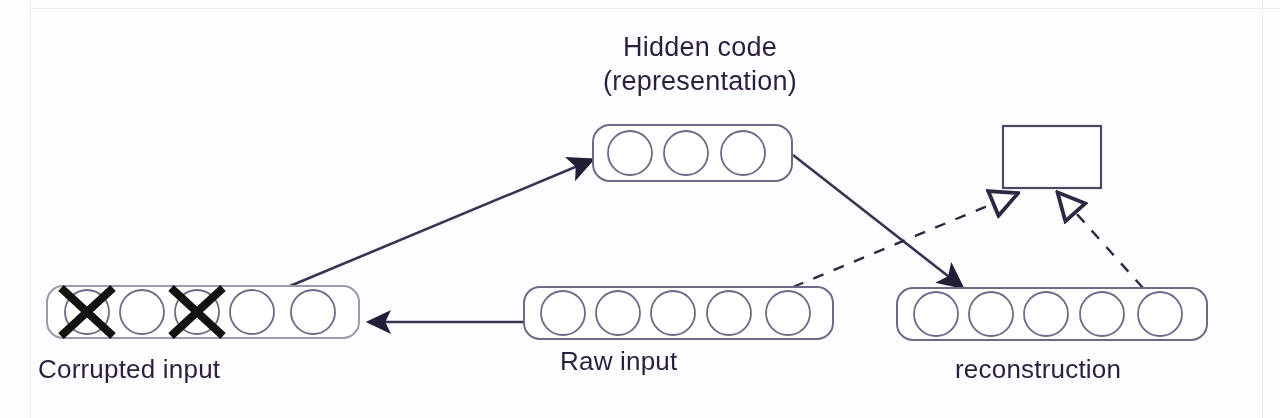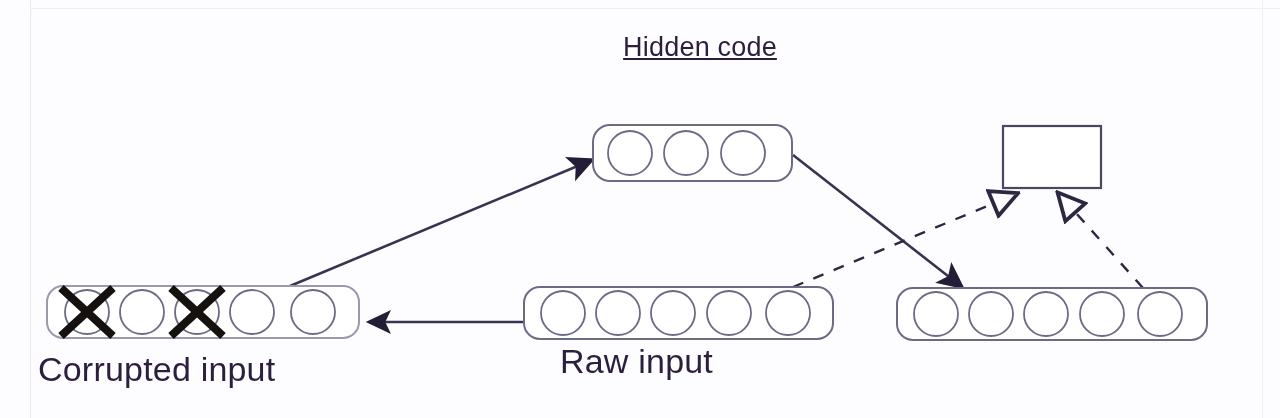--- a/index.html
+++ b/index.html
@@ -43,24 +43,23 @@
     position: absolute;
     color: #2c1f3d;
     font-weight: 400;
     letter-spacing: 0.2px;
     white-space: nowrap;
   }
   .label-title {
     font-size: 27px;
     line-height: 34px;
     text-align: center;
-    text-decoration: underline;
   }
   .label-caption {
-    font-size: 34px;
+    font-size: 26px;
     line-height: 30px;
     text-align: center;
   }
 
   #lbl-hidden-code {
     left: 560px;
     top: 30px;
     width: 280px;
   }
   #lbl-kl {
@@ -160,21 +159,23 @@
       <circle cx="1160" cy="314" r="22" fill="#ffffff" stroke="#6d6a86" stroke-width="1.8"></circle>
     </g>
 
     <g>
       <rect x="1003" y="126" width="98" height="62" fill="#ffffff" stroke="#4c4660" stroke-width="2.2"></rect>
     </g>
   </svg>
 
   <div class="label label-title" id="lbl-hidden-code">
     <div>Hidden code</div>
+    <div>(representation)</div>
   </div>
 
 
   <div class="label label-caption" id="lbl-corrupted">Corrupted input</div>
 
   <div class="label label-caption" id="lbl-raw">Raw input</div>
 
+  <div class="label label-caption" id="lbl-reconstruction">reconstruction</div>
 
 </div>
 
 </body></html>

